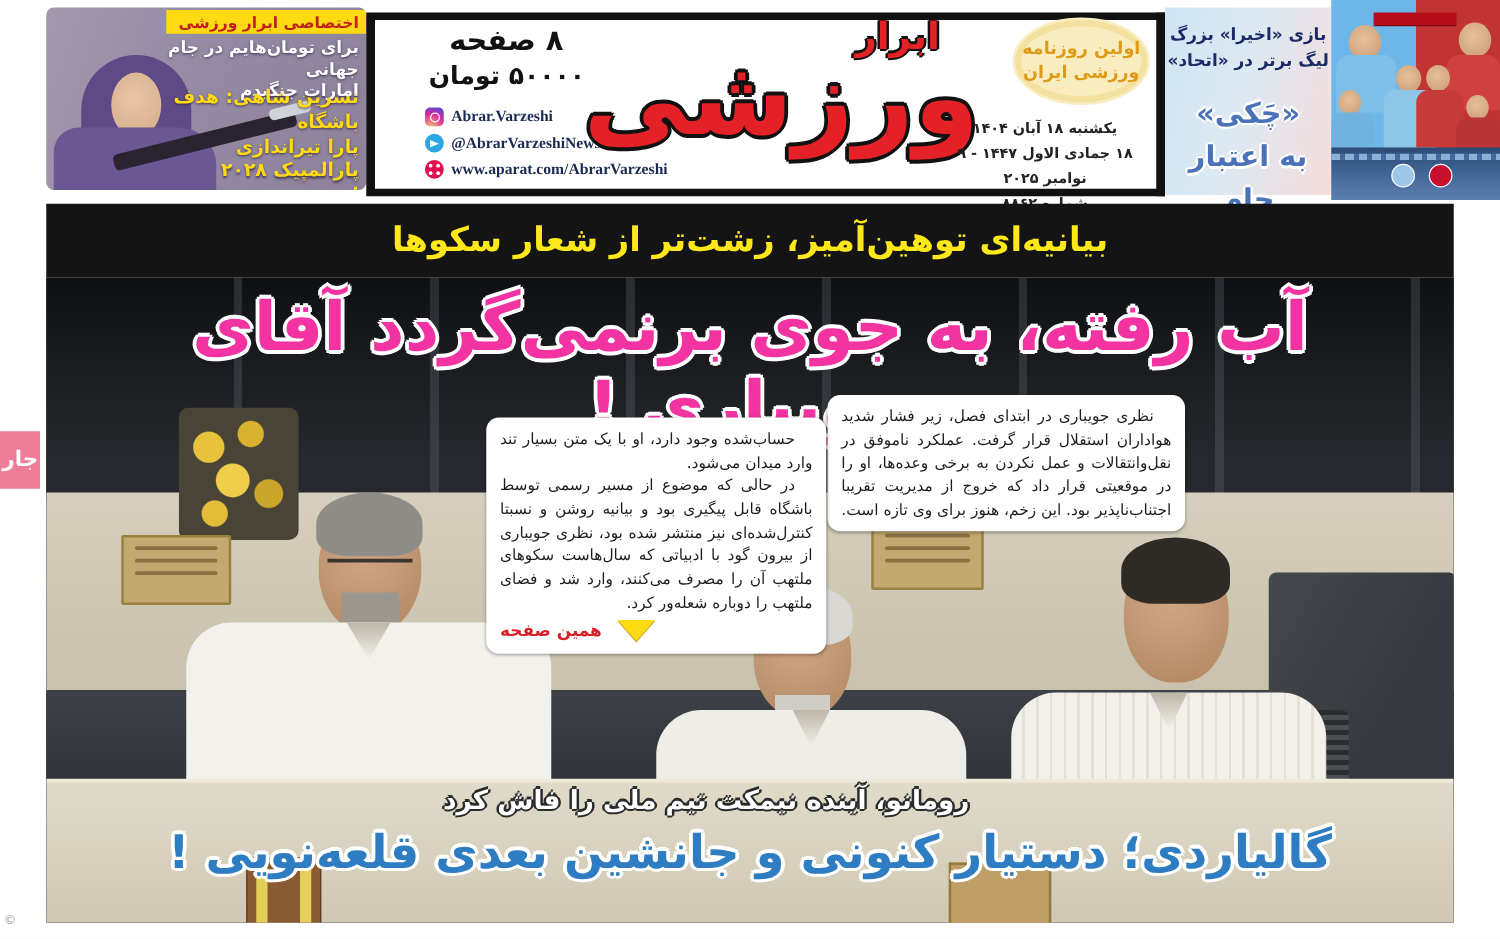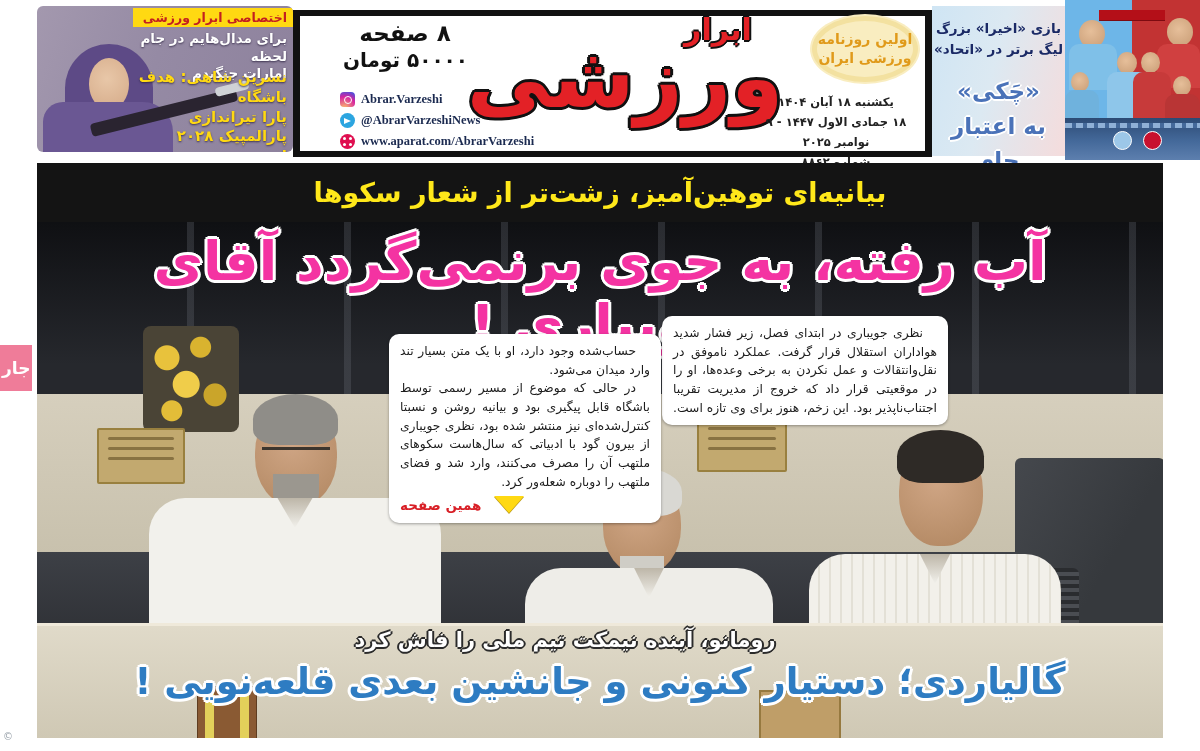--- a/index.html
+++ b/index.html
@@ -28,21 +28,21 @@
   .promo-title{position:absolute;top:62px;right:6px;width:150px;color:#ffd912;font-weight:bold;
          font-size:15px;line-height:1.32;text-align:right;direction:rtl;
          text-shadow:0 1px 2px rgba(40,30,60,.8);}
 
   .vbar{top:10px;width:7px;height:147px;background:#111;}
   .hline{height:6px;background:#111;}
 
   .pages{left:330px;top:20px;width:150px;text-align:center;font-weight:bold;font-size:23px;direction:rtl;color:#111;}
   .price{left:318px;top:48px;width:175px;text-align:center;font-weight:bold;font-size:20px;direction:rtl;color:#111;}
   .social{left:308px;top:86px;width:190px;}
-  .social-row{display:flex;align-items:flex-end;gap:6px;height:21px;padding-left:32px;}
+  .social-row{display:flex;align-items:flex-start;gap:6px;height:21px;padding-left:32px;}
   .social-handle{font-family:"Liberation Serif",serif;font-weight:bold;font-size:12.5px;color:#1b2a50;}
   .ic{width:15px;height:15px;flex:0 0 15px;position:relative;}
   .ic-ig{border-radius:4px;background:radial-gradient(circle at 30% 110%,#fdc468 0%,#d6249f 60%,#285aeb 100%);}
   .ic-ig::after{content:"";position:absolute;left:3.5px;top:3.5px;width:6px;height:6px;border:1.5px solid #fff;border-radius:50%;}
   .ic-tg{border-radius:50%;background:#2ca5e0;}
   .ic-tg::after{content:"";position:absolute;left:4px;top:4.5px;width:0;height:0;
         border-top:3px solid transparent;border-bottom:3px solid transparent;border-left:7px solid #fff;}
   .ic-ap{border-radius:50%;background:#df0f50;}
   .ic-ap::after{content:"";position:absolute;left:3px;top:3px;width:3px;height:3px;border-radius:50%;background:#fff;
         box-shadow:6px 0 0 #fff,0 6px 0 #fff,6px 6px 0 #fff;}
@@ -162,21 +162,21 @@
 <div class="page">
 
   <div class="abs promo">
     <div class="promo-fig-hijab"></div>
     <div class="promo-fig-face"></div>
     <div class="promo-fig-body"></div>
     <div class="promo-rifle"></div>
     <div class="promo-rifle-tip"></div>
     <div class="promo-tag">اختصاصی ابرار ورزشی</div>
     <div class="promo-quote">
-      <span>برای مدال‌هایم در جام لحظه</span><br>
+      <span>برای تومان‌هایم در جام جهانی</span><br>
       <span>امارات جنگیدم</span>
     </div>
     <div class="promo-title">
       <span>نسرین شاهی: هدف</span><br>
       <span>باشگاه</span><br>
       <span>پارا تیراندازی</span><br>
       <span>پارالمپیک ۲۰۲۸ است</span>
     </div>
   </div>
 

